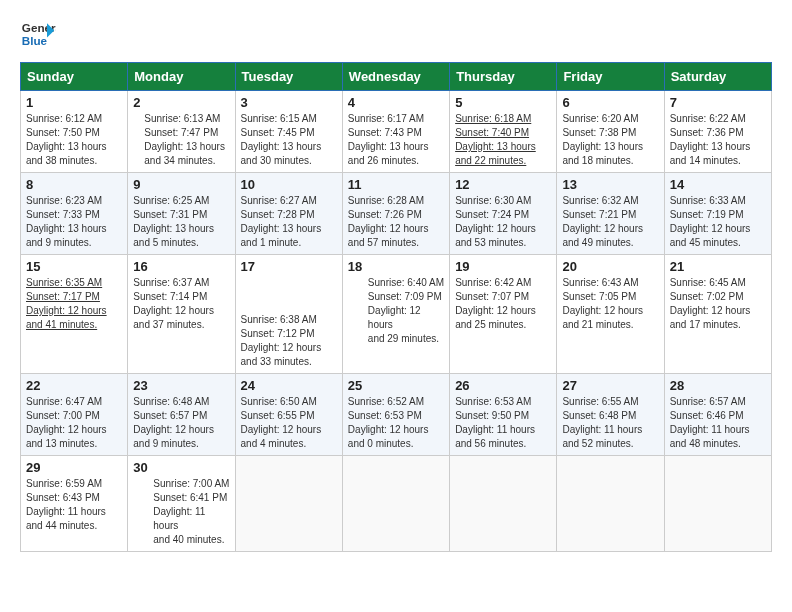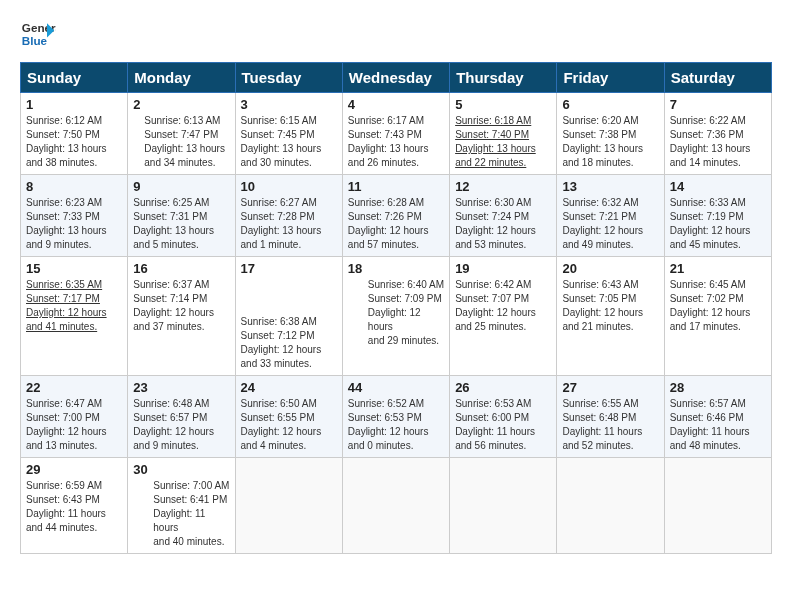--- a/index.html
+++ b/index.html
@@ -36,25 +36,25 @@
     .subtitle {
       font-size: 14px;
       color: #555;
     }
     .calendar {
       width: 100%;
       border-collapse: collapse;
       font-size: 10.5px;
     }
     .calendar th {
-      background-color: #0c4a6e;
+      background-color: #15803d;
       color: #fff;
       text-align: left;
       padding: 6px 6px;
-      font-size: 15px;
+      font-size: 13px;
       font-weight: bold;
       border: 1px solid #2a6eb5;
     }
     .calendar td {
       border: 1px solid #ccc;
       vertical-align: top;
       padding: 4px 5px;
       width: 107px;
       min-height: 80px;
       background: #fff;
@@ -277,30 +277,30 @@
 and 9 minutes.</div>
         </td>
         <td>
           <span class="day-number">24</span>
           <div class="day-info" style="white-space: pre-line;">Sunrise: 6:50 AM
 Sunset: 6:55 PM
 Daylight: 12 hours
 and 4 minutes.</div>
         </td>
         <td>
-          <span class="day-number">44</span>
+          <span class="day-number">25</span>
           <div class="day-info" style="white-space: pre-line;">Sunrise: 6:52 AM
 Sunset: 6:53 PM
 Daylight: 12 hours
 and 0 minutes.</div>
         </td>
         <td>
           <span class="day-number">26</span>
           <div class="day-info" style="white-space: pre-line;">Sunrise: 6:53 AM
-Sunset: 6:00 PM
+Sunset: 9:50 PM
 Daylight: 11 hours
 and 56 minutes.</div>
         </td>
         <td>
           <span class="day-number">27</span>
           <div class="day-info" style="white-space: pre-line;">Sunrise: 6:55 AM
 Sunset: 6:48 PM
 Daylight: 11 hours
 and 52 minutes.</div>
         </td>

